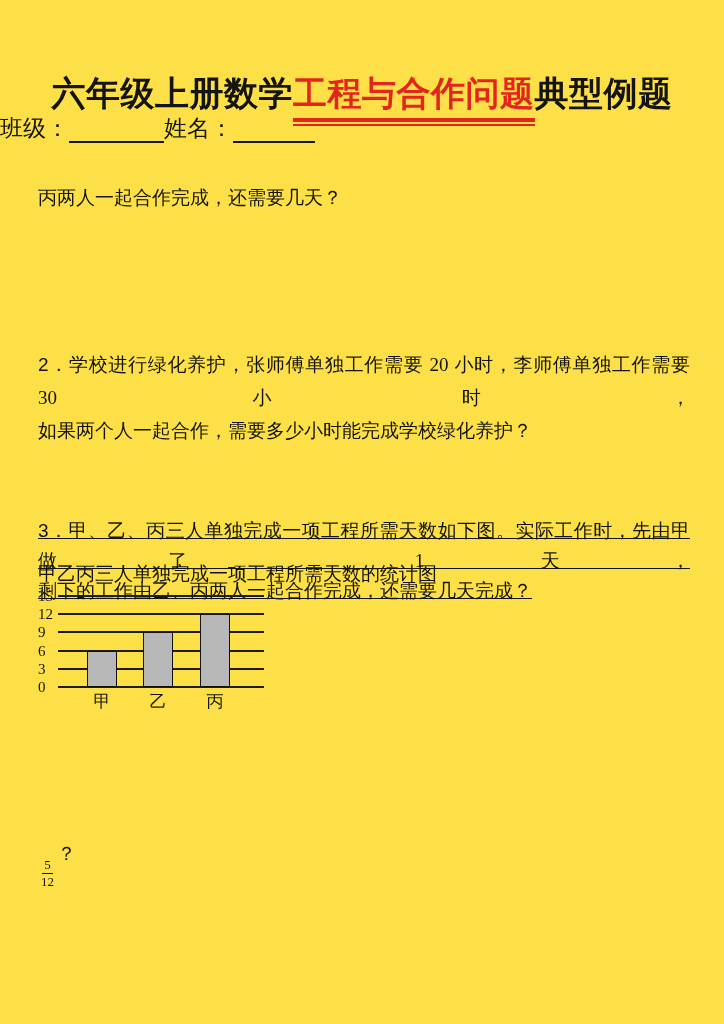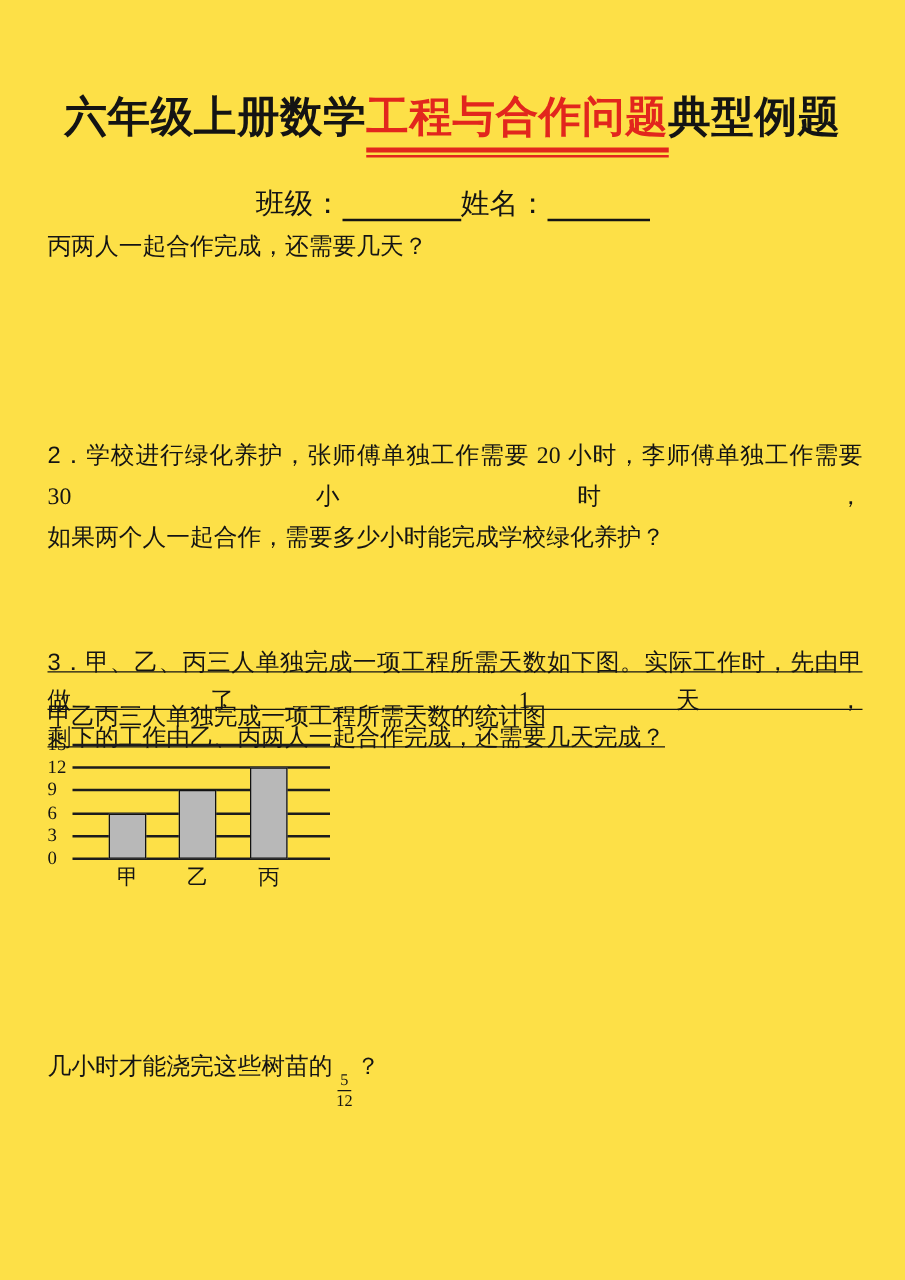--- a/index.html
+++ b/index.html
@@ -14,22 +14,22 @@
     text-align:center; font-size:34px; font-weight:800; letter-spacing:0.5px;
     color:var(--ink,#141414); white-space:nowrap;
   }
   .hl{ display:inline-block; border-bottom:2px solid var(--accent,#e2261d); padding-bottom:2px; }
   .hl-inner{
     display:inline-block; color:var(--accent,#e2261d);
     border-bottom:4px solid var(--accent,#e2261d); padding-bottom:1px;
   }
   
   .fields{
-    position:absolute; top:147px; left:0; width:724px;
-    display:flex; justify-content:center; align-items:flex-end;
+    position:absolute; top:113px; left:0; width:724px;
+    display:flex; justify-content:flex-start; align-items:flex-end;
     font-size:23px; line-height:30px;
   }
   .blank{ display:inline-block; border-bottom:2px solid #141414; height:28px; }
   .blank.b1{ width:95px; }
   .blank.b2{ width:82px; }
   
   .q{
     position:absolute; left:38px; width:652px;
     font-size:19px; line-height:33px; color:var(--ink,#141414);
   }
@@ -119,19 +119,19 @@
         </div>
       <div class="xlabels">
           <div class="xtick" style="left: 44px;">甲</div>
           <div class="xtick" style="left: 100px;">乙</div>
           <div class="xtick" style="left: 157px;">丙</div>
         </div>
     </div>
   </div>
 
   <div class="q" data-q="3">
-      <div class="line"><span>几小时才能浇完这些树苗的</span><span class="frac">
+      <div class="line"><span class="frac">
           <span class="fn">5</span>
           <span class="fd">12</span>
         </span><span>？</span></div>
     </div>
 
 </div>
 
 </body></html>

